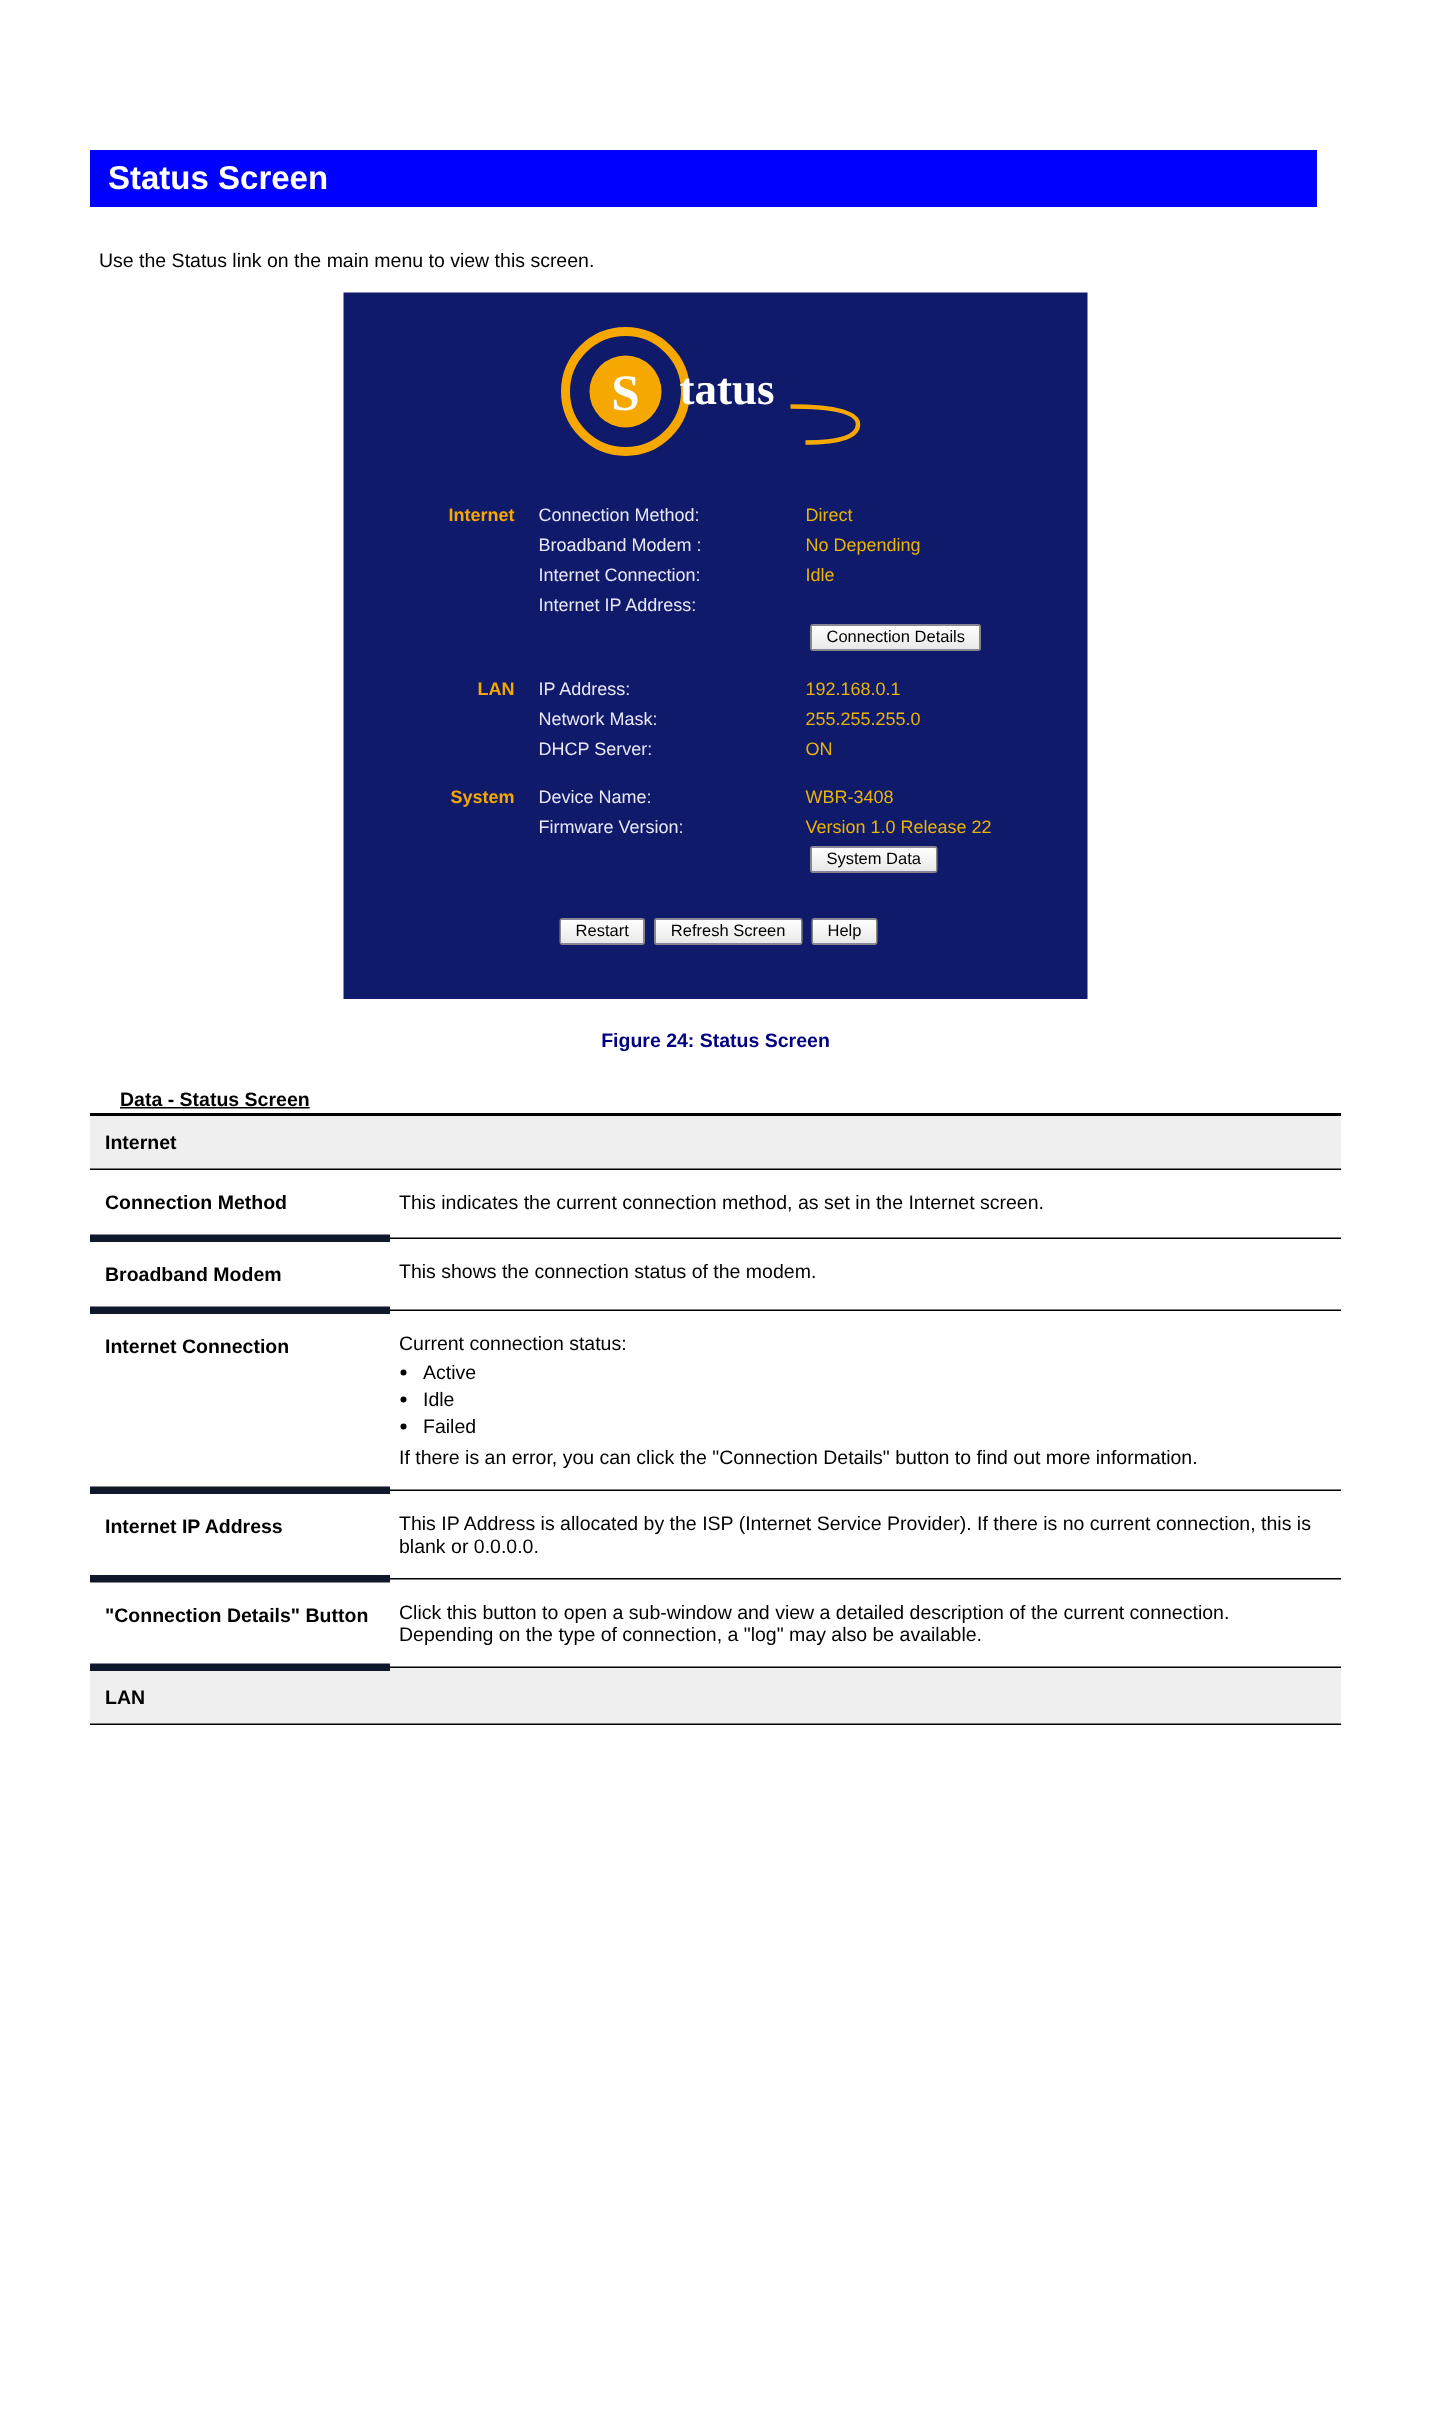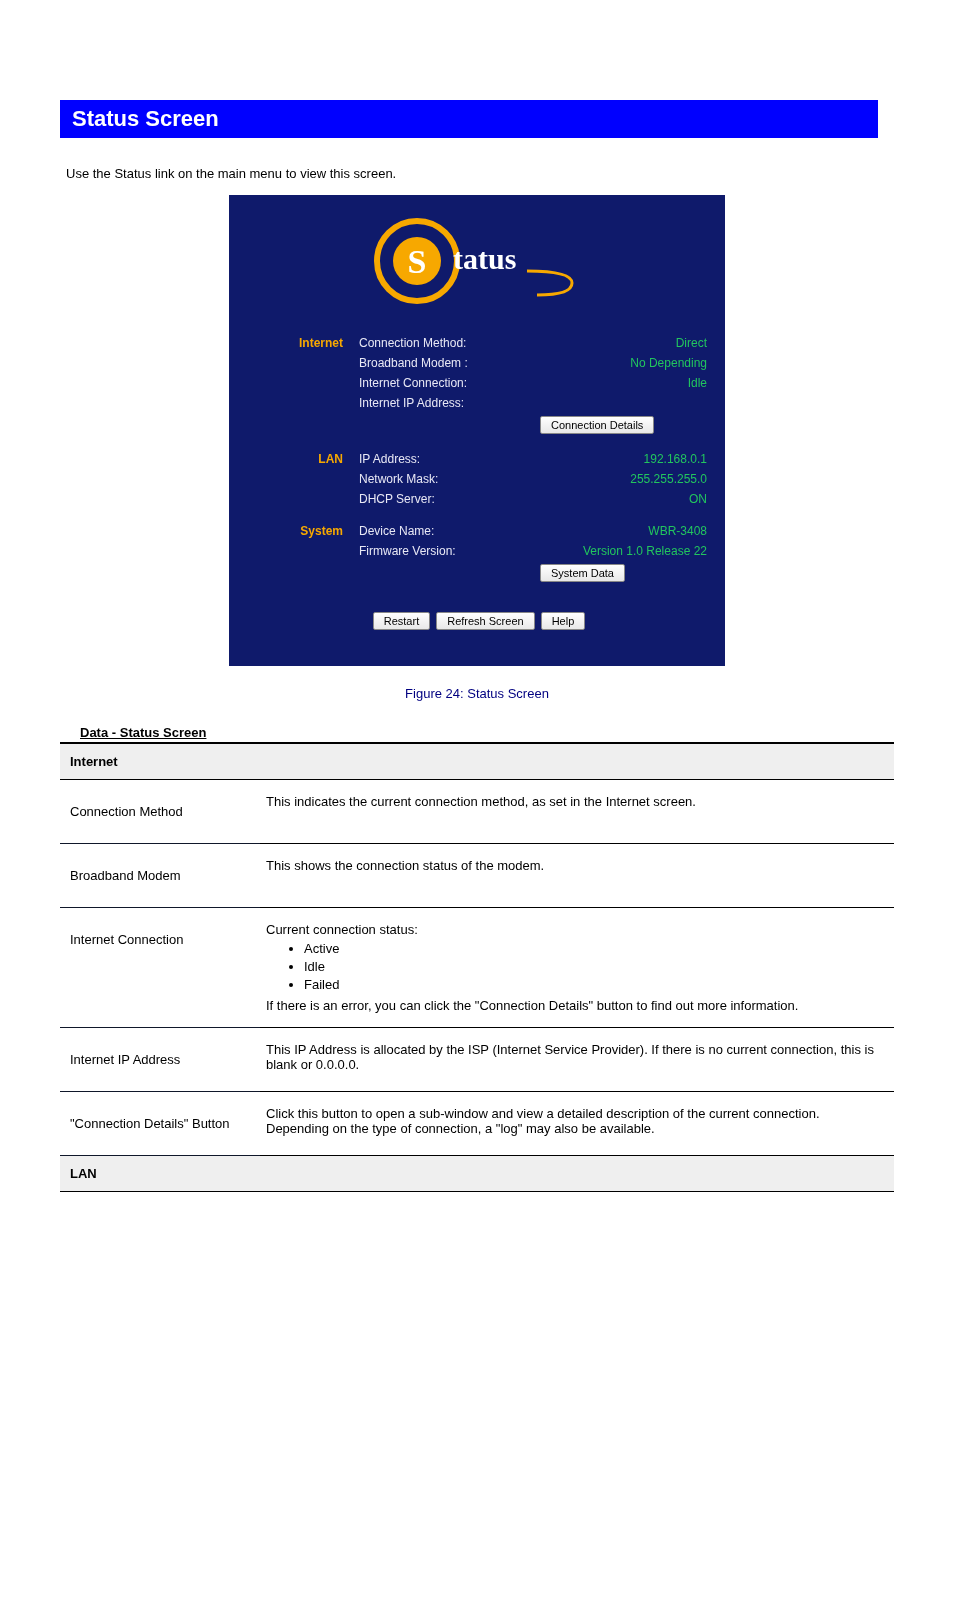--- a/index.html
+++ b/index.html
@@ -40,67 +40,68 @@
     font-size: 12px;
     margin-left: 4px;
   }
   .sect-hdr {
     color: #f7a800;
     font-weight: bold;
     text-align: right;
     padding-right: 8px;
   }
   .kv-label { color: #e8e8f5; }
-  .kv-val { color: #22c55e; text-align: right; }
+  .kv-val { color: #eab308; }
   .btn-row-right { grid-column: 3 / 4; }
   .btn-row-ctr {
     grid-column: 1 / 4;
     text-align: center;
     padding-top: 12px;
   }
   .ui-btn {
     font-family: Arial, Helvetica, sans-serif;
     font-size: 11px;
     background: linear-gradient(#fff,#e8e8e8);
     border: 1px solid #888;
     border-radius: 2px;
     padding: 2px 10px;
     margin: 0 3px;
     cursor: pointer;
   }
   .caption {
     text-align: center;
     color: #000080;
-    font-weight: normal;
+    font-weight: bold;
     margin: 6px 0 24px 0;
   }
   .data-heading { font-weight: bold; margin: 18px 6px 2px 20px; text-decoration: underline; }
   table.def {
     width: 100%;
     border-collapse: collapse;
     border-top: 2px solid #000;
   }
   table.def tr.grp td {
     background: #efefef;
     font-weight: bold;
     padding: 10px 10px;
     border-bottom: 1px solid #000;
   }
   table.def td.cellL {
     width: 200px;
     vertical-align: top;
-    padding: 24px 10px;
-    border-bottom: 1px solid #0f172a;
+    padding: 14px 10px;
+    border-bottom: 5px solid #0f172a;
+    font-weight: bold;
   }
   table.def td.cellR {
     vertical-align: top;
     padding: 14px 10px 14px 6px;
     border-bottom: 1px solid #000;
   }
-  table.def ul { margin: 4px 0 2px 38px; }
+  table.def ul { margin: 4px 0 2px 16px; }
   table.def ul li { margin: 3px 0; }
   .note { margin-top: 6px; }
 </style>
 </head>
 <body>
 
 <div class="page-title-bar">Status Screen</div>
 
 <p class="intro">Use the Status link on the main menu to view this screen.</p>
 

